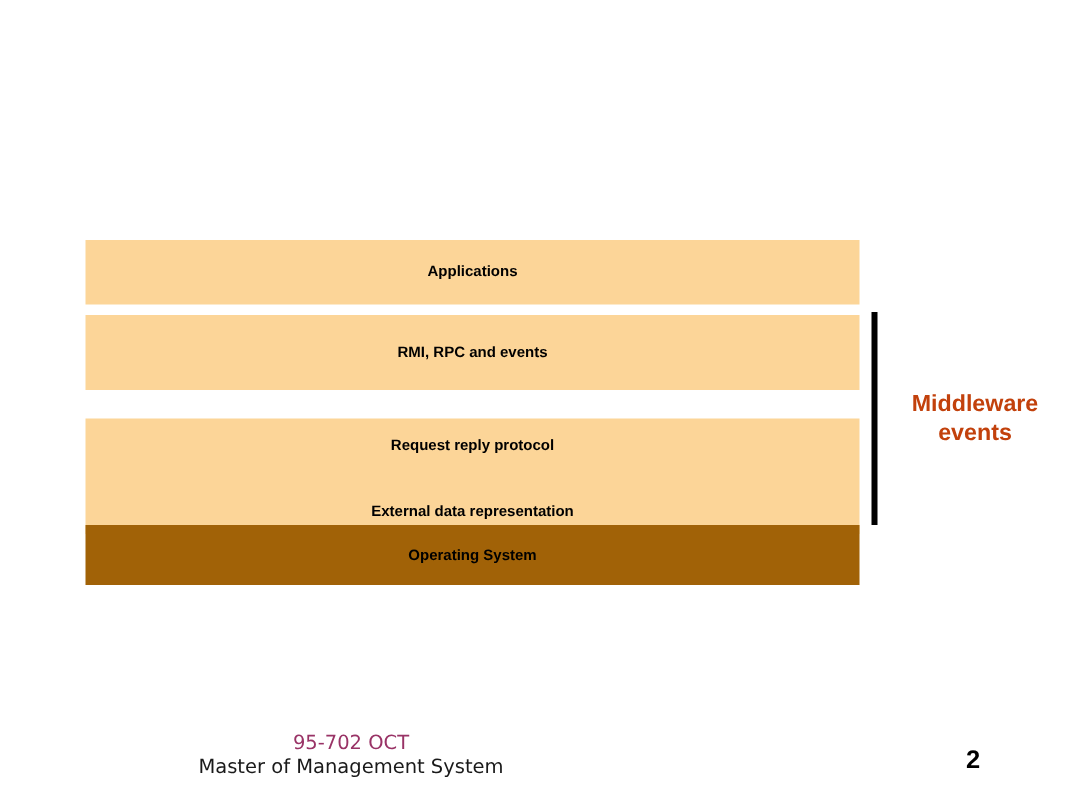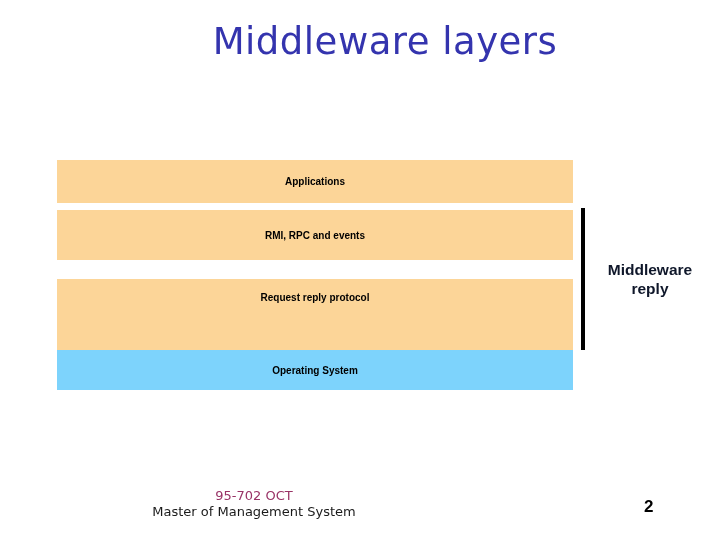--- a/index.html
+++ b/index.html
@@ -41,77 +41,77 @@
   .bracket-line {
     position: absolute;
     left: 581px; top: 208px;
     width: 4px; height: 142px;
     background: #000000;
   }
   .bracket-label {
     position: absolute;
     left: 597px; top: 260px; width: 106px;
     text-align: center;
-    font-size: 15.5px; font-weight: bold; color: #0f172a;
+    font-size: 15.5px; font-weight: bold; color: #c2410c;
     line-height: 19px;
   }
 
   .pict-warning {
     position: absolute;
     left: 26px; top: 492px; width: 108px;
     text-align: center;
     font-size: 9.5px; font-weight: bold;
     line-height: 11px;
     color: #E2707E;
   }
 
   .footer-course {
     position: absolute;
-    left: 134px; top: 488px; width: 240px;
+    left: 114px; top: 488px; width: 240px;
     text-align: center;
     font-family: "DejaVu Sans", sans-serif;
     font-size: 13px; line-height: 16px;
     color: #1a1a1a;
   }
   .footer-course .course-code { color: #993366; }
 
   .page-number {
     position: absolute;
     left: 644px; top: 497px;
     font-size: 17px; font-weight: bold; color: #000000;
   }
 </style>
 </head>
 <body>
 
 <div class="slide">
 
-  <div class="slide-title">Middleware layers</div>
 
   <div class="layer-box" id="box-applications" style="background: rgb(252, 213, 152);">
     <span class="box-line">Applications</span>
   </div>
 
   <div class="layer-box" id="box-rmi" style="background: rgb(252, 213, 152);">
     <span class="box-line">RMI, RPC and events</span>
   </div>
 
   <div class="layer-box" id="box-reqreply" style="background: rgb(252, 213, 152);">
     <span class="box-line">Request reply protocol</span>
+    <span class="box-line">External data representation</span>
   </div>
 
-  <div class="layer-box" id="box-os" style="background: #7dd3fc;">
+  <div class="layer-box" id="box-os" style="background: #a16207;">
     <span class="box-line">Operating System</span>
   </div>
 
   <div class="bracket-line" style="background: rgb(0, 0, 0);"></div>
 
   <div class="bracket-label">
     <div>Middleware</div>
-    <div>reply</div>
+    <div>events</div>
   </div>
 
 
   <div class="footer-course">
     <div class="course-code" style="color: rgb(153, 51, 102);">95-702 OCT</div>
     <div>Master of Management System</div>
   </div>
 
   <div class="page-number">2</div>
 

